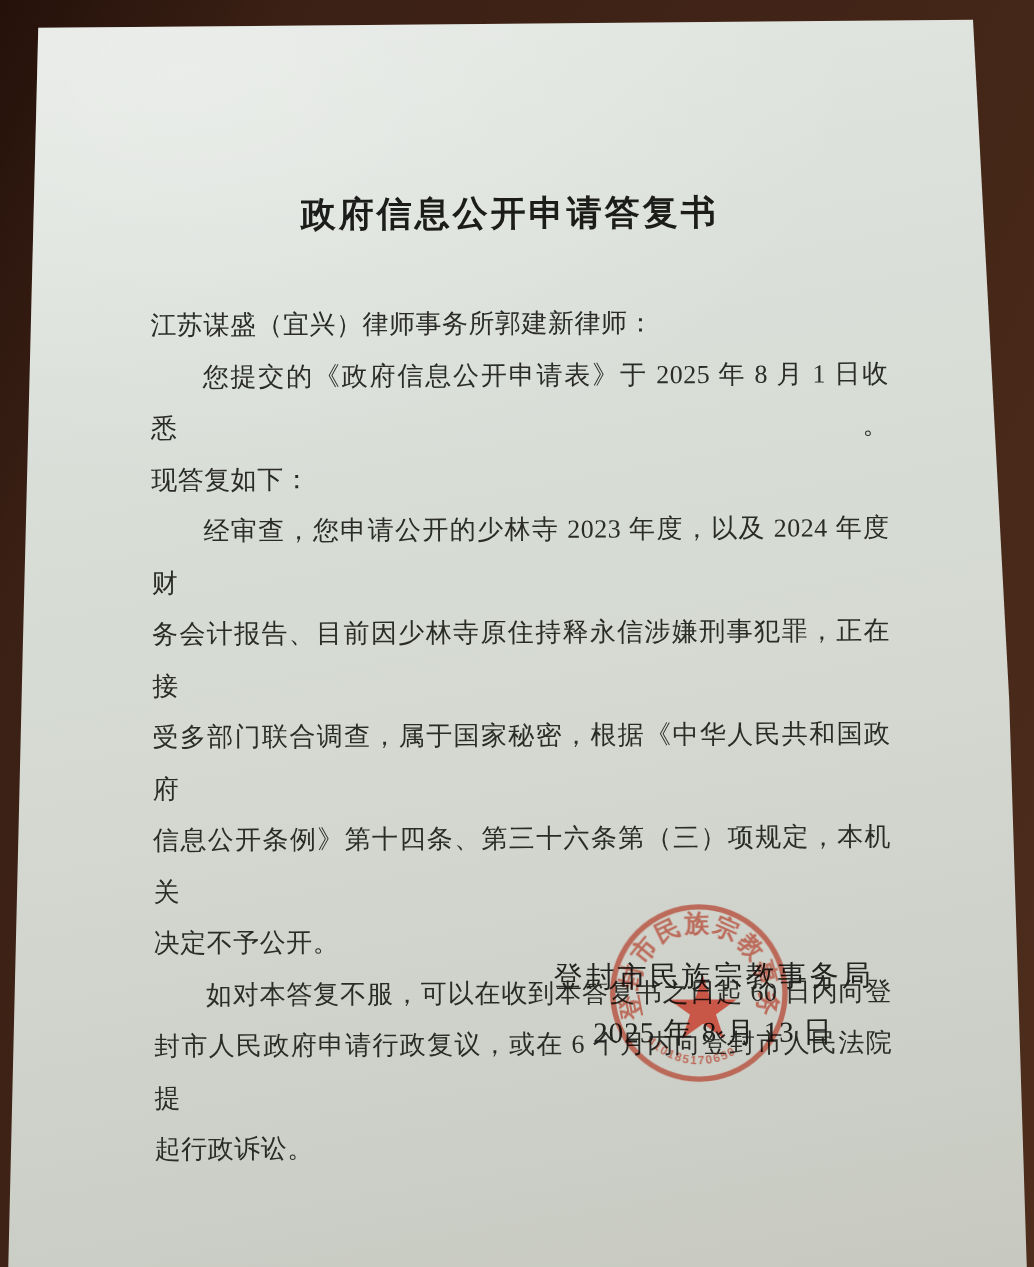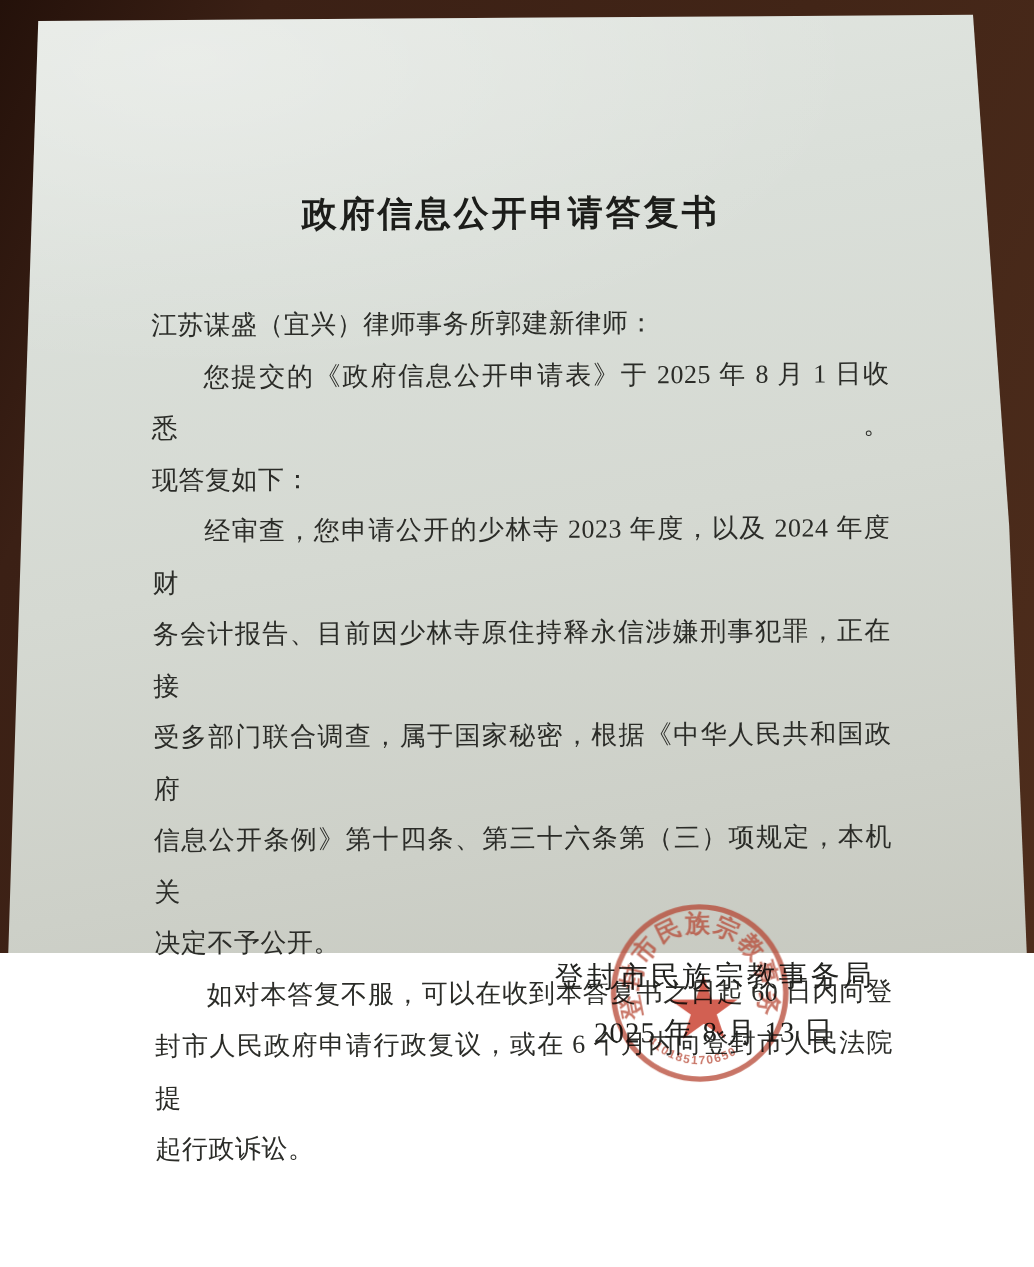--- a/index.html
+++ b/index.html
@@ -1,21 +1,21 @@
 <!DOCTYPE html>
 <html><head>
 <meta charset="utf-8">
 <style>
   html,body{margin:0;padding:0;}
   body{
     width:1034px;height:1267px;overflow:hidden;
     font-family:"Liberation Serif","DejaVu Serif",serif;
   }
   .photo{
-    position:relative;width:1034px;height:953px;
+    position:relative;width:1034px;height:1267px;
     background:
       linear-gradient(115deg, #24110a 0%, #3b2015 18%, #422517 55%, #4e2d1c 100%);
   }
   .paper{
     position:absolute;inset:0;
     clip-path:polygon(3.7% 2.2%, 94.1% 1.55%, 97.6% 55.2%, 99.3% 100%, 0.8% 100%, 2.2% 51.3%);
     background:
       radial-gradient(120% 60% at 18% 6%, rgba(255,255,255,0.30), rgba(255,255,255,0) 55%),
       linear-gradient(170deg, #e3e7e2 0%, #dadfd9 28%, #d5d9d2 55%, #cdd0c8 82%, #c7c9c0 100%);
   }

